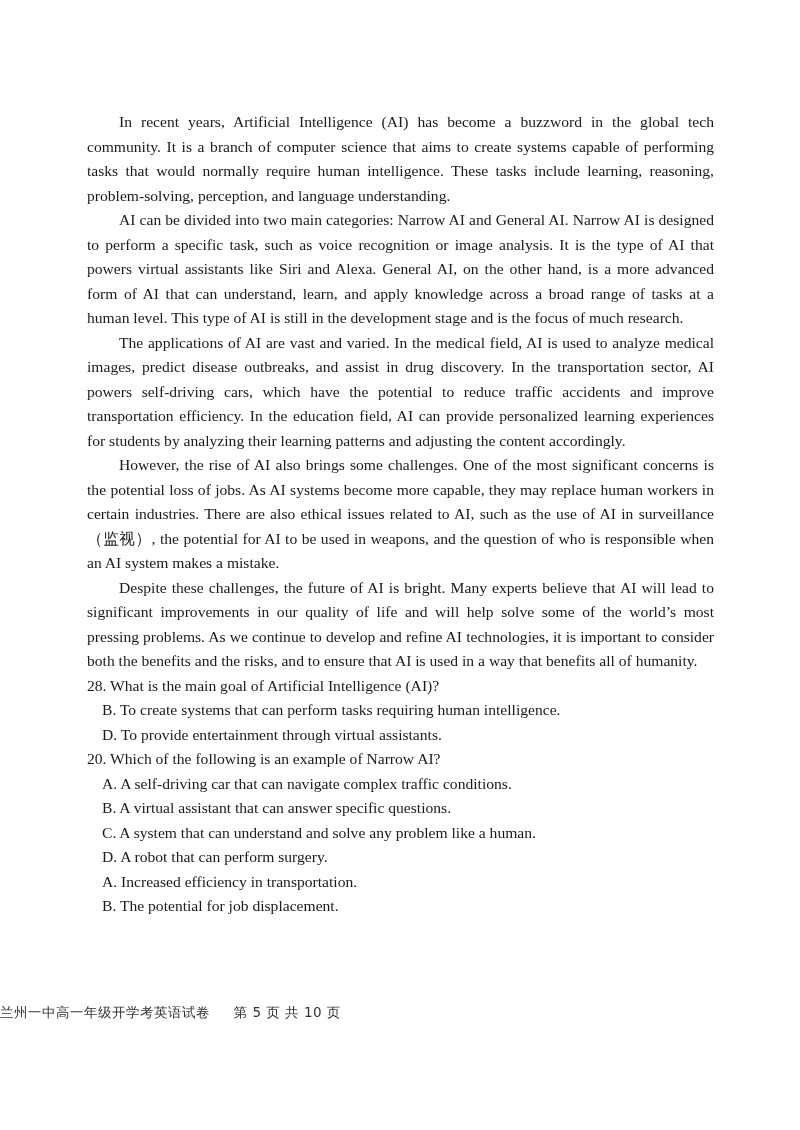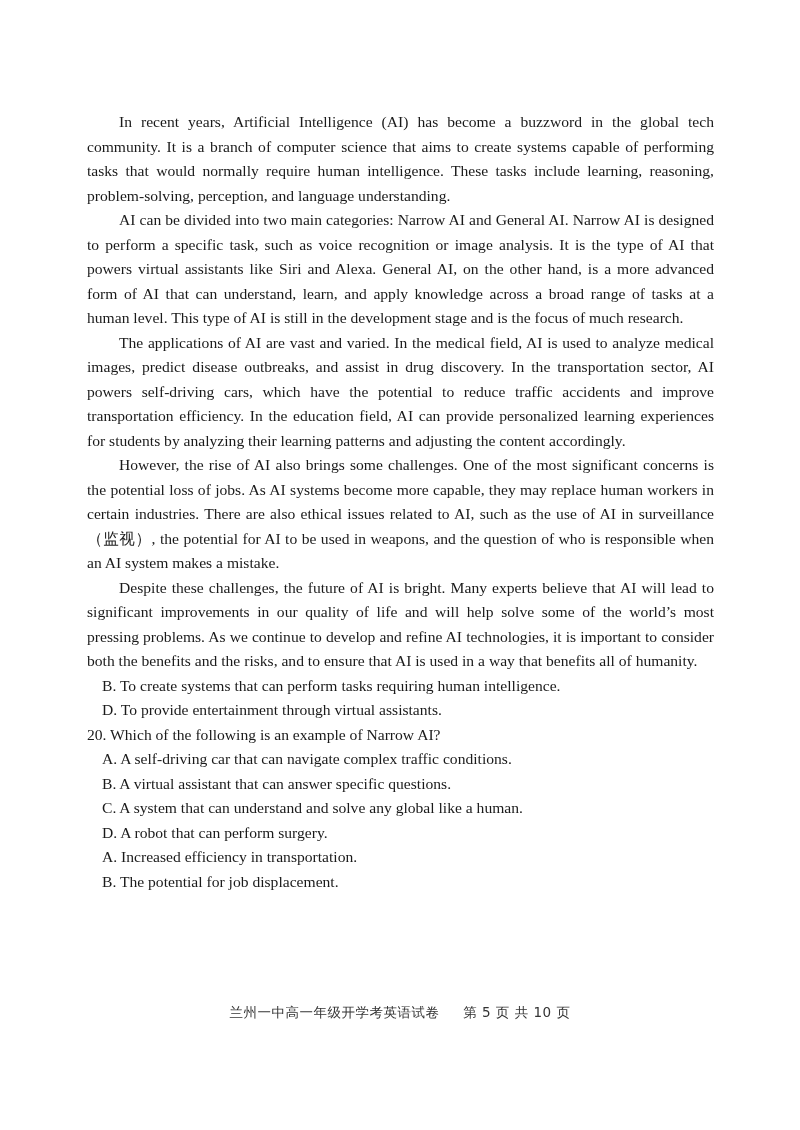--- a/index.html
+++ b/index.html
@@ -39,21 +39,21 @@
     }
     .q-option {
       margin: 0;
       padding-left: 15px;
     }
     .footer {
       position: absolute;
       left: 0;
       width: 800px;
       top: 1004px;
-      text-align: center;
+      text-align: left;
       font-family: "DejaVu Sans", "Liberation Sans", sans-serif;
       font-size: 13.5px;
       color: #333;
       letter-spacing: 0.5px;
     }
     .footer span { display: inline-block; }
     .footer .gap { width: 14px; }
   </style>
 </head>
 <body>
@@ -61,29 +61,30 @@
 <div class="page">
   <div class="passage">
     <p class="para">In recent years, Artificial Intelligence (AI) has become a buzzword in the global tech community. It is a branch of computer science that aims to create systems capable of performing tasks that would normally require human intelligence. These tasks include learning, reasoning, problem-solving, perception, and language understanding.</p>
     <p class="para">AI can be divided into two main categories: Narrow AI and General AI. Narrow AI is designed to perform a specific task, such as voice recognition or image analysis. It is the type of AI that powers virtual assistants like Siri and Alexa. General AI, on the other hand, is a more advanced form of AI that can understand, learn, and apply knowledge across a broad range of tasks at a human level. This type of AI is still in the development stage and is the focus of much research.</p>
     <p class="para">The applications of AI are vast and varied. In the medical field, AI is used to analyze medical images, predict disease outbreaks, and assist in drug discovery. In the transportation sector, AI powers self-driving cars, which have the potential to reduce traffic accidents and improve transportation efficiency. In the education field, AI can provide personalized learning experiences for students by analyzing their learning patterns and adjusting the content accordingly.</p>
     <p class="para">However, the rise of AI also brings some challenges. One of the most significant concerns is the potential loss of jobs. As AI systems become more capable, they may replace human workers in certain industries. There are also ethical issues related to AI, such as the use of AI in surveillance （监视）, the potential for AI to be used in weapons, and the question of who is responsible when an AI system makes a mistake.</p>
     <p class="para">Despite these challenges, the future of AI is bright. Many experts believe that AI will lead to significant improvements in our quality of life and will help solve some of the world’s most pressing problems. As we continue to develop and refine AI technologies, it is important to consider both the benefits and the risks, and to ensure that AI is used in a way that benefits all of humanity.</p>
   </div>
 
   <div class="question">
+    <p class="q-stem">28. What is the main goal of Artificial Intelligence (AI)?</p>
     <p class="q-option">B. To create systems that can perform tasks requiring human intelligence.</p>
     <p class="q-option">D. To provide entertainment through virtual assistants.</p>
   </div>
 
   <div class="question">
     <p class="q-stem">20. Which of the following is an example of Narrow AI?</p>
     <p class="q-option">A. A self-driving car that can navigate complex traffic conditions.</p>
     <p class="q-option">B. A virtual assistant that can answer specific questions.</p>
-    <p class="q-option">C. A system that can understand and solve any global like a human.</p>
+    <p class="q-option">C. A system that can understand and solve any problem like a human.</p>
     <p class="q-option">D. A robot that can perform surgery.</p>
   </div>
 
   <div class="question">
     <p class="q-option">A. Increased efficiency in transportation.</p>
     <p class="q-option">B. The potential for job displacement.</p>
   </div>
 </div>
 
 <div class="footer">

